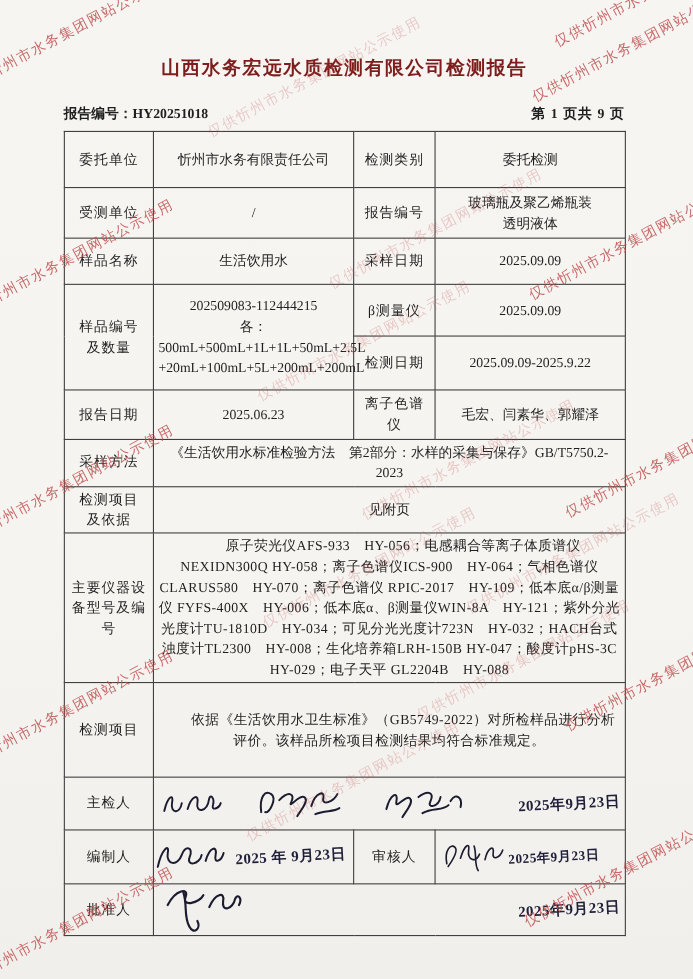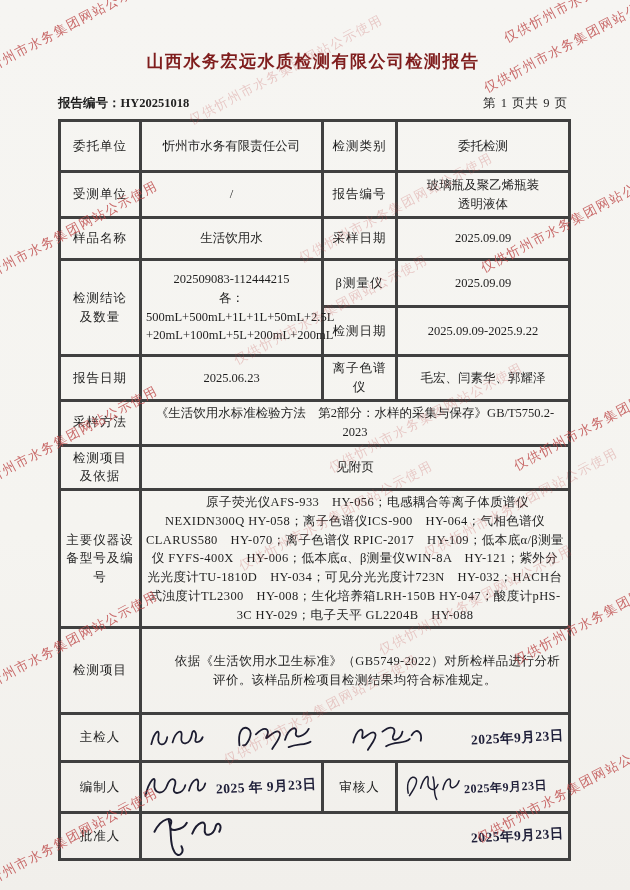--- a/index.html
+++ b/index.html
@@ -11,27 +11,27 @@
   }
   .page{position:relative;width:630px;height:890px;}
   .content{position:relative;padding:50px 0 0 58px;width:510px;z-index:1;}
   .title{
     font-family:Liberation Mono, monospace;
     font-size:17px;font-weight:bold;text-align:center;
     letter-spacing:1.5px;margin:0 0 0 0;color:#7f1d1d;
   }
   .meta{display:flex;justify-content:space-between;align-items:flex-end;
     margin-top:22px;margin-bottom:7px;font-size:12.5px;font-weight:bold;}
-  .meta-right{font-weight:normal;letter-spacing:1px;margin-left:16px;}
+  .meta-right{font-weight:bold;letter-spacing:1px;margin-left:16px;}
   table.report-table{
     border-collapse:collapse;table-layout:fixed;width:510px;
     font-size:12.5px;
   }
   table.report-table td{
-    border:3px solid #404040;text-align:center;vertical-align:middle;
+    border:1px solid #404040;text-align:center;vertical-align:middle;
     padding:2px 4px;line-height:1.5;
   }
   td.lbl{letter-spacing:1px;white-space:pre-line;}
   td.ml{white-space:pre-line;line-height:1.55;}
   td.para{
     text-align:justify;vertical-align:middle;padding:6px 10px;
     line-height:1.8;letter-spacing:0.4px;
   }
   td.para .indent, td.paratop .indent{display:block;text-indent:2em;text-align:center;}
   td.paratop{
@@ -94,21 +94,21 @@
         <td class="ml">玻璃瓶及聚乙烯瓶装
 透明液体</td>
       </tr>
       <tr style="height:42px">
         <td class="lbl">样品名称</td>
         <td>生活饮用水</td>
         <td class="lbl">采样日期</td>
         <td>2025.09.09</td>
       </tr>
       <tr style="height:47px">
-        <td class="lbl" rowspan="2">检测结论
+        <td class="lbl" rowspan="2">样品编号
 及数量</td>
         <td class="ml" rowspan="2">202509083-112444215
 各：500mL+500mL+1L+1L+50mL+2.5L
 +20mL+100mL+5L+200mL+200mL</td>
         <td class="lbl">β测量仪</td>
         <td>2025.09.09</td>
       </tr>
       <tr style="height:49px">
         <td class="lbl">检测日期</td>
         <td>2025.09.09-2025.9.22</td>

